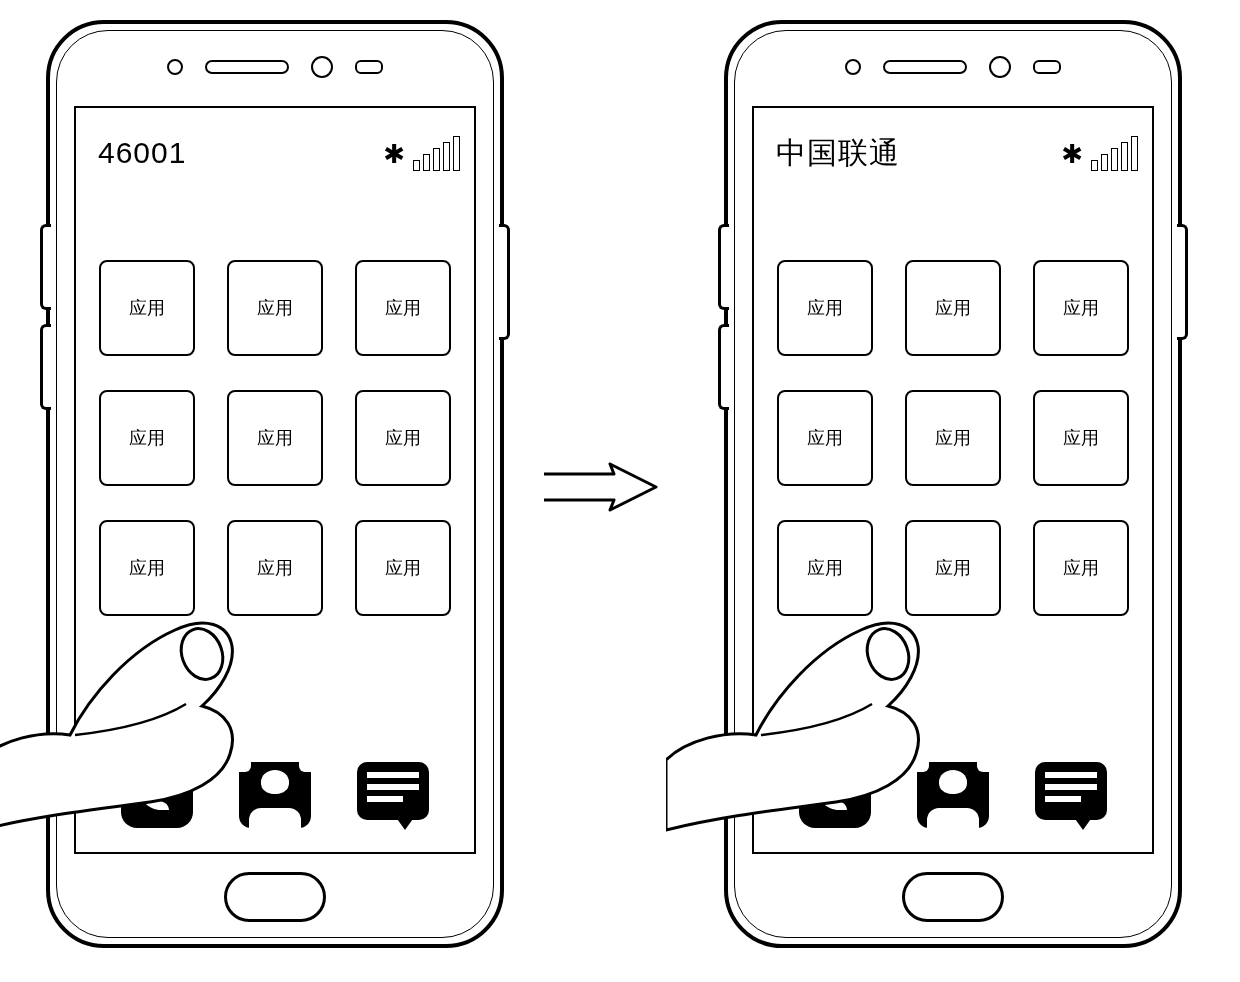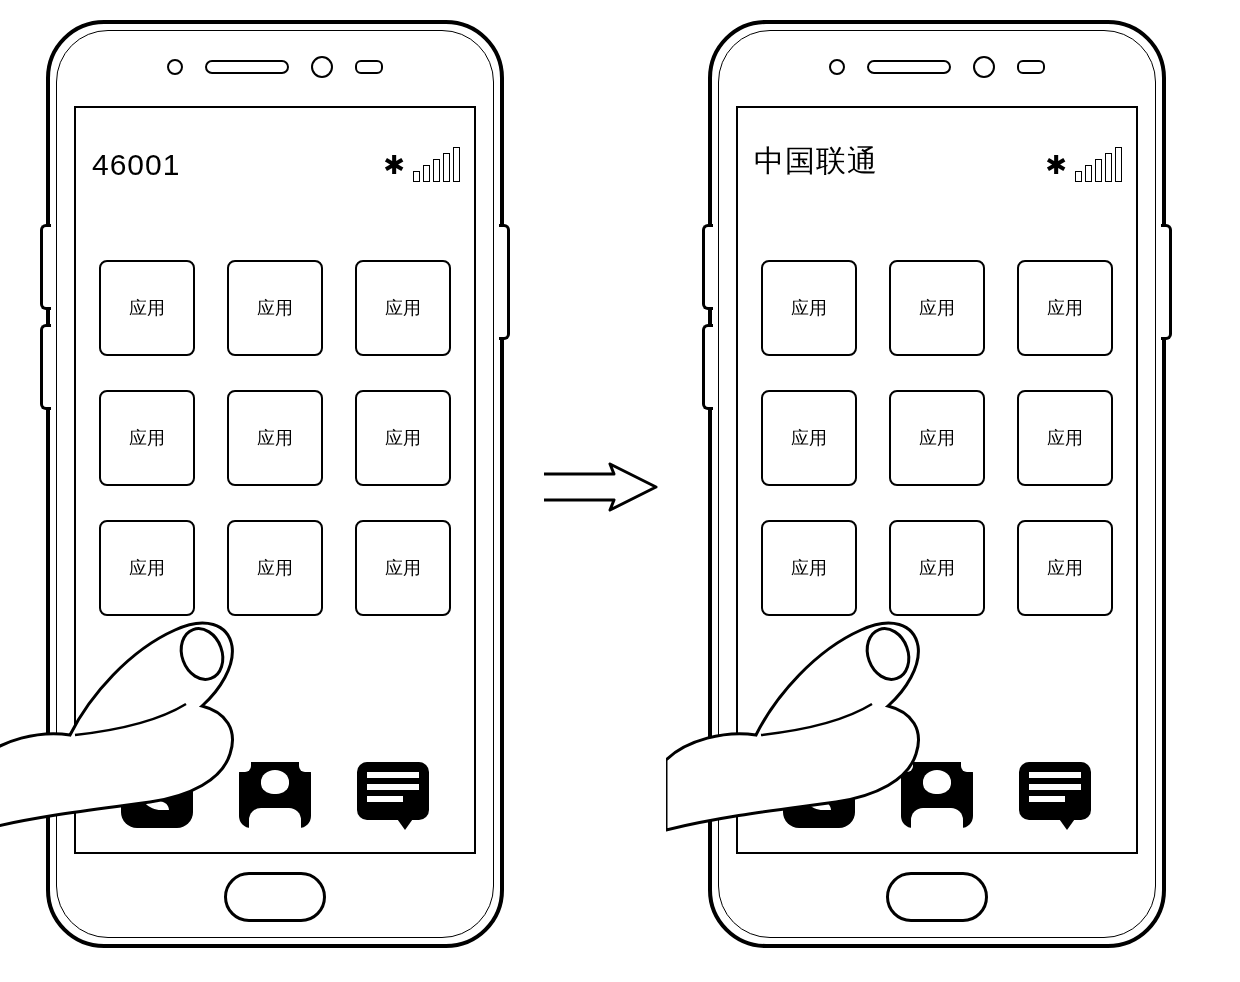--- a/index.html
+++ b/index.html
@@ -43,22 +43,22 @@
   .pill{ width:24px; height:10px; border:2.5px solid #000; border-radius:6px;}
   .home-btn{
     position:absolute; bottom:22px; left:50%; transform:translateX(-50%);
     width:96px; height:44px; border:3px solid #000; border-radius:28px;
   }
   .screen{
     position:absolute; left:24px; right:24px; top:82px; bottom:90px;
     border:2.5px solid #000;
   }
   .status-bar{
-    display:flex; align-items:flex-end; justify-content:space-between;
-    padding:16px 14px 0 16px; height:58px;
+    display:flex; align-items:center; justify-content:space-between;
+    padding:16px 14px 0 22px; height:58px;
   }
   .carrier{ font-size:30px; letter-spacing:1px;}
   .signal-group{ display:flex; align-items:flex-end; gap:6px;}
   .knot{ font-size:26px; line-height:1; margin-right:2px; position:relative; top:-4px;}
   .bars{ display:flex; align-items:flex-end; gap:3px;}
   .bar{ width:5px; border:1.5px solid #000; background:#fff;}
   .b1{height:9px;} .b2{height:15px;} .b3{height:21px;} .b4{height:27px;} .b5{height:33px;}
   .app-grid{
     display:grid;
     grid-template-columns:repeat(3,96px);
@@ -186,21 +186,21 @@
       </div>
       <div class="dock-icon dock-msg">
         <div class="line l1"></div>
           <div class="line l2"></div>
           <div class="line l3"></div>
       </div>
     </div>
   </div>
 </div>
 
-<div class="phone" style="left:708px; top:20px;">
+<div class="phone" style="left:724px; top:20px;">
   <div class="phone-inner"></div>
   <div class="side-btn side-left-1"></div>
   <div class="side-btn side-left-2"></div>
   <div class="side-btn side-right"></div>
   <div class="sensor-bar">
     <div class="dot-small"></div>
     <div class="speaker"></div>
     <div class="dot-med"></div>
     <div class="pill"></div>
   </div>

